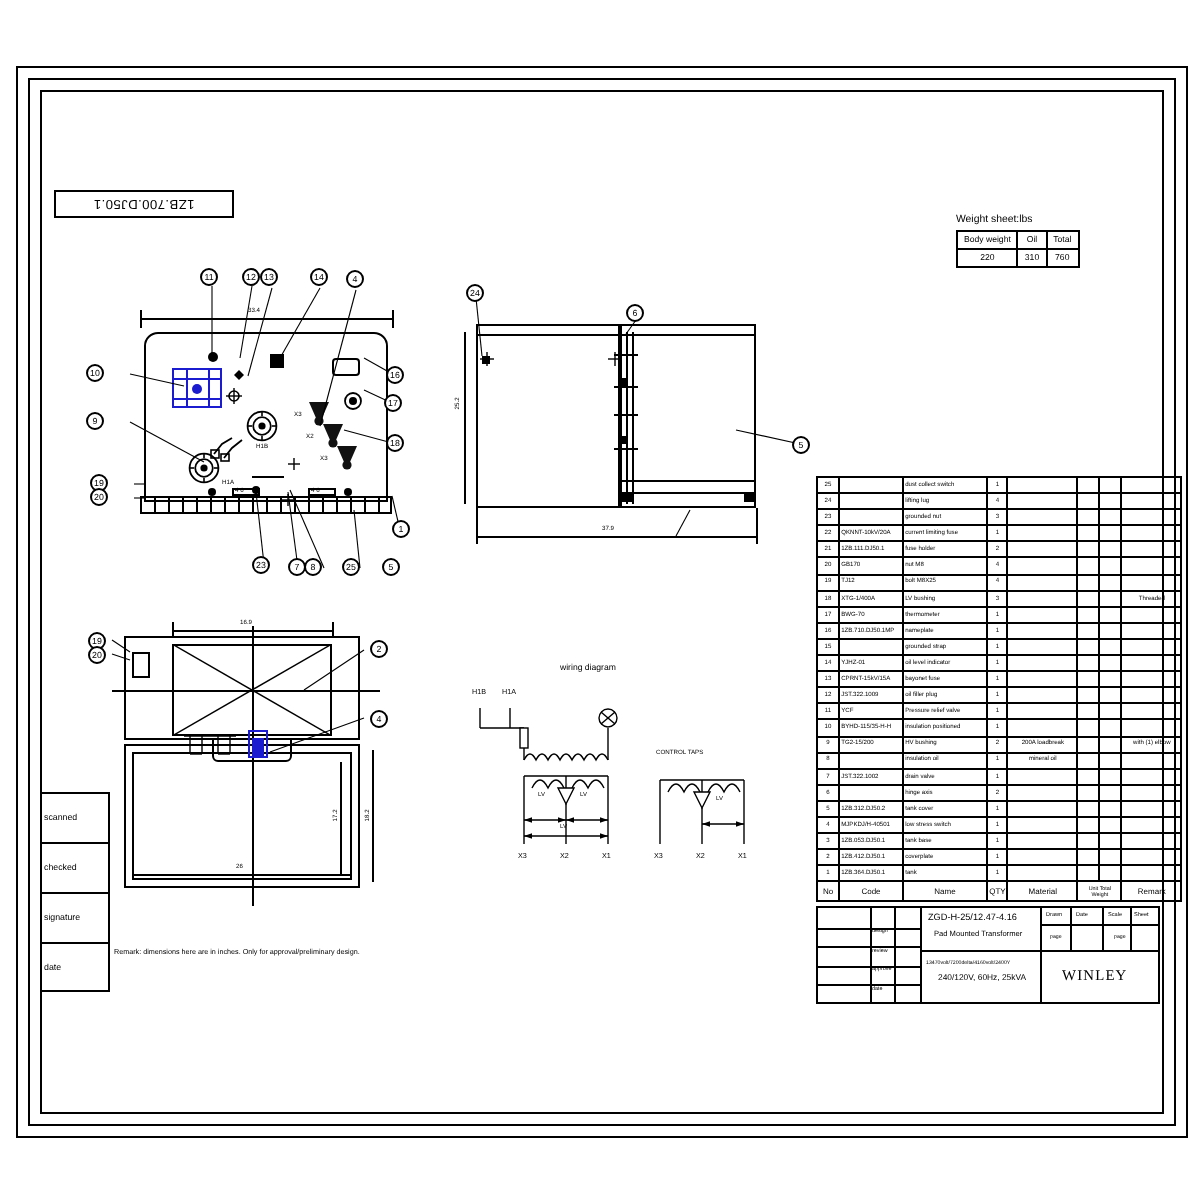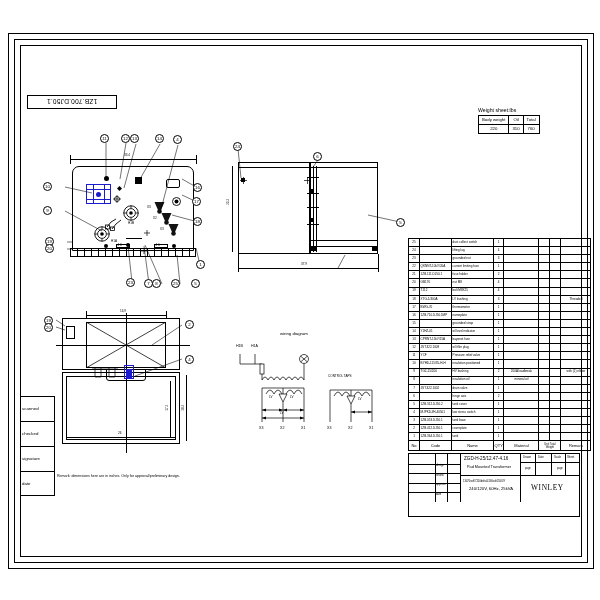--- a/index.html
+++ b/index.html
@@ -40,21 +40,21 @@
   
   #bomWrap{position:absolute;left:408px;top:238px;}
   #bomTbl{border-collapse:collapse;table-layout:fixed;font-size:3.05px;line-height:3.3px;}
   #bomTbl td{border:0.55px solid #000;padding:0 0.6px;height:7.1px;overflow:hidden;white-space:nowrap;}
   #bomTbl td.c{text-align:center;}
   #bomTbl tr.hdr td{font-size:4px;text-align:center;height:9px;}
   .cw0{width:11px}.cw1{width:32px}.cw2{width:42px}.cw3{width:9px}
   .cw4{width:35px}.cw5{width:11px}.cw6{width:11px}.cw7{width:30px}
 
   
-  #titleBlk{position:absolute;left:408px;top:453px;width:172px;height:64px;border:0.8px solid #000;box-sizing:border-box;}
+  #titleBlk{position:absolute;left:408px;top:453px;width:172px;height:49px;border:0.8px solid #000;box-sizing:border-box;}
   .tb-cell{position:absolute;box-sizing:border-box;}
 
   
   #stampCol{position:absolute;left:20px;top:396px;width:34px;height:100px;}
   .stamp-row{position:absolute;left:0;width:34px;height:25px;border-top:0.8px solid #000;box-sizing:border-box;}
   .stamp-lbl{position:absolute;left:2px;font-size:4.4px;}
 
   
   .blue{background:#1b1bd0;}
   .bluebox{position:absolute;border:0.8px solid #1b1bd0;box-sizing:border-box;}

